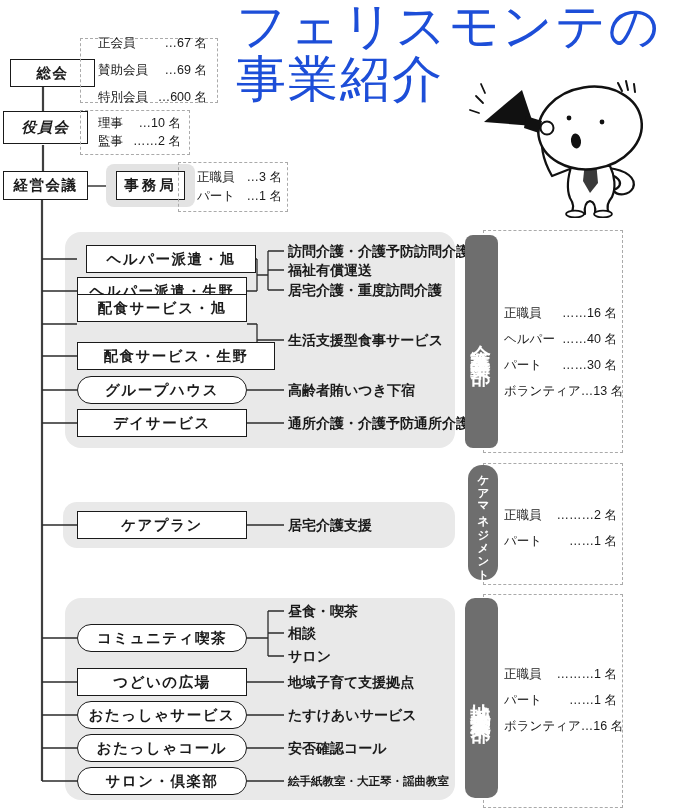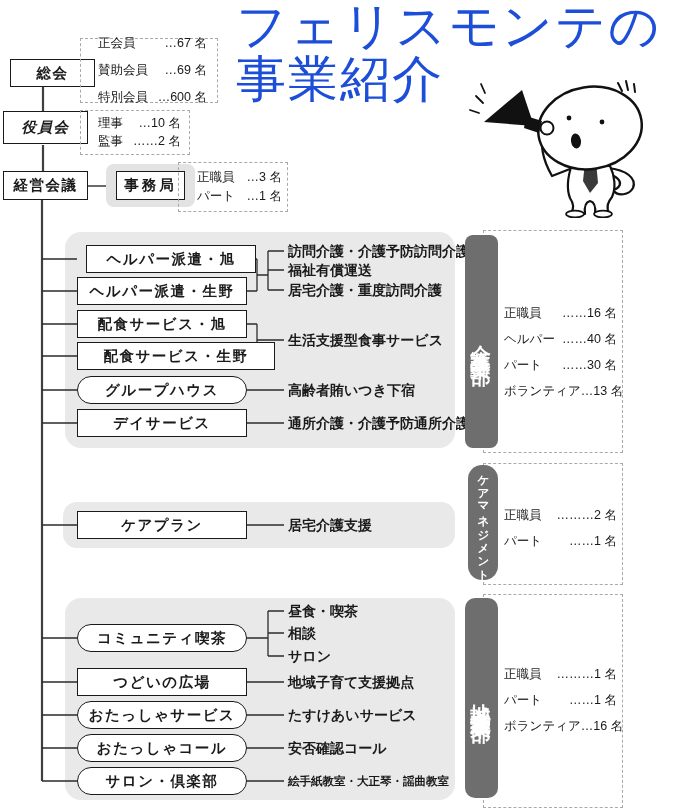--- a/index.html
+++ b/index.html
@@ -144,21 +144,21 @@
     <span>…1 名</span>
   </div>
 </div>
 
 <div class="box" style="left:86px;top:245px;width:170px;height:28px;">
   <span>ヘルパー派遣・旭</span>
 </div>
 <div class="box" style="left:77px;top:277px;width:170px;height:28px;">
   <span>ヘルパー派遣・生野</span>
 </div>
-<div class="box" style="left:77px;top:310px;width:170px;height:28px;">
+<div class="box" style="left:77px;top:294px;width:170px;height:28px;">
   <span>配食サービス・旭</span>
 </div>
 <div class="box" style="left:77px;top:342px;width:198px;height:28px;">
   <span>配食サービス・生野</span>
 </div>
 <div class="box stadium" style="left:77px;top:376px;width:170px;height:28px;">
   <span>グループハウス</span>
 </div>
 <div class="box" style="left:77px;top:409px;width:170px;height:28px;">
   <span>デイサービス</span>

